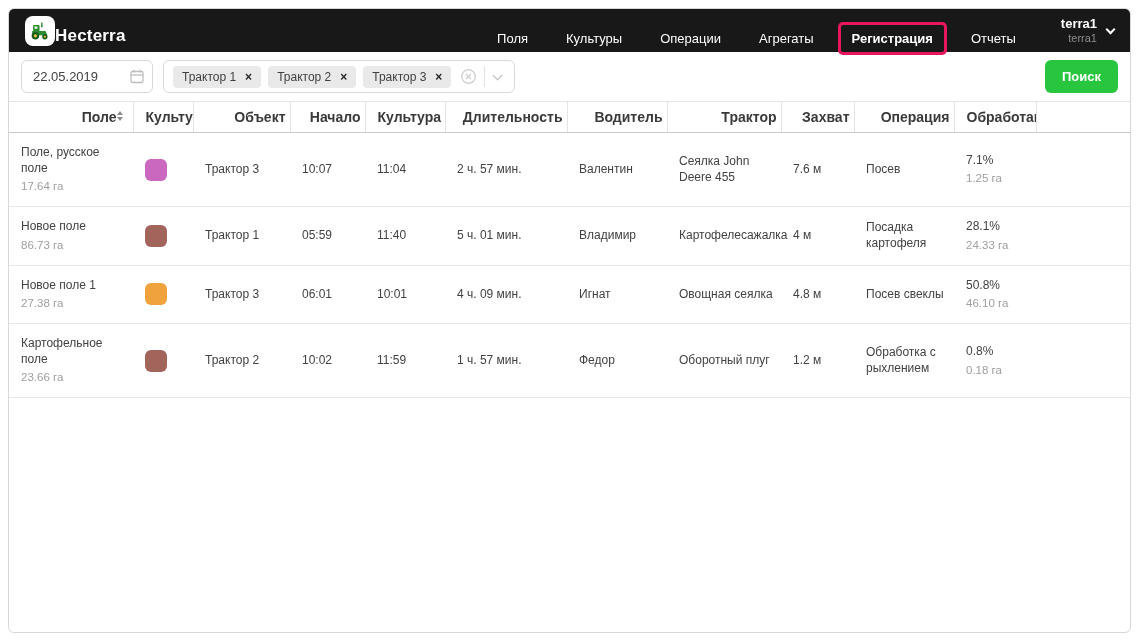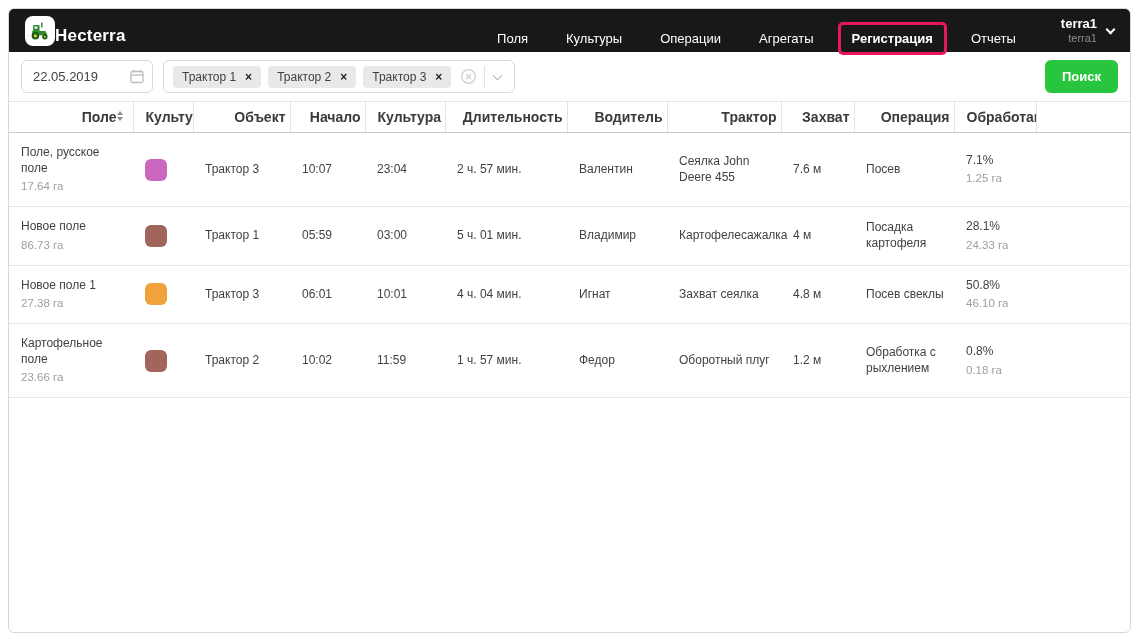--- a/index.html
+++ b/index.html
@@ -221,21 +221,21 @@
           <tr>
             <td>
               <div class="cell-main">Поле, русское поле</div>
               <div class="cell-sub">17.64 га</div>
             </td>
             <td>
               <div class="swatch" style="background: rgb(202, 103, 190);"></div>
             </td>
             <td>Трактор 3</td>
             <td>10:07</td>
-            <td>23:04</td>
+            <td>11:04</td>
             <td>2 ч. 57 мин.</td>
             <td>Валентин</td>
             <td>Сеялка John Deere 455</td>
             <td>7.6 м</td>
             <td>Посев</td>
             <td>
               <div class="cell-main">7.1%</div>
               <div class="cell-sub">1.25 га</div>
             </td>
             <td></td>
@@ -243,21 +243,21 @@
           <tr>
             <td>
               <div class="cell-main">Новое поле</div>
               <div class="cell-sub">86.73 га</div>
             </td>
             <td>
               <div class="swatch" style="background: rgb(162, 101, 92);"></div>
             </td>
             <td>Трактор 1</td>
             <td>05:59</td>
-            <td>03:00</td>
+            <td>11:40</td>
             <td>5 ч. 01 мин.</td>
             <td>Владимир</td>
             <td>Картофелесажалка</td>
             <td>4 м</td>
             <td>Посадка картофеля</td>
             <td>
               <div class="cell-main">28.1%</div>
               <div class="cell-sub">24.33 га</div>
             </td>
             <td></td>
@@ -266,23 +266,23 @@
             <td>
               <div class="cell-main">Новое поле 1</div>
               <div class="cell-sub">27.38 га</div>
             </td>
             <td>
               <div class="swatch" style="background: rgb(240, 163, 60);"></div>
             </td>
             <td>Трактор 3</td>
             <td>06:01</td>
             <td>10:01</td>
-            <td>4 ч. 04 мин.</td>
+            <td>4 ч. 09 мин.</td>
             <td>Игнат</td>
-            <td>Захват сеялка</td>
+            <td>Овощная сеялка</td>
             <td>4.8 м</td>
             <td>Посев свеклы</td>
             <td>
               <div class="cell-main">50.8%</div>
               <div class="cell-sub">46.10 га</div>
             </td>
             <td></td>
           </tr>
           <tr>
             <td>

